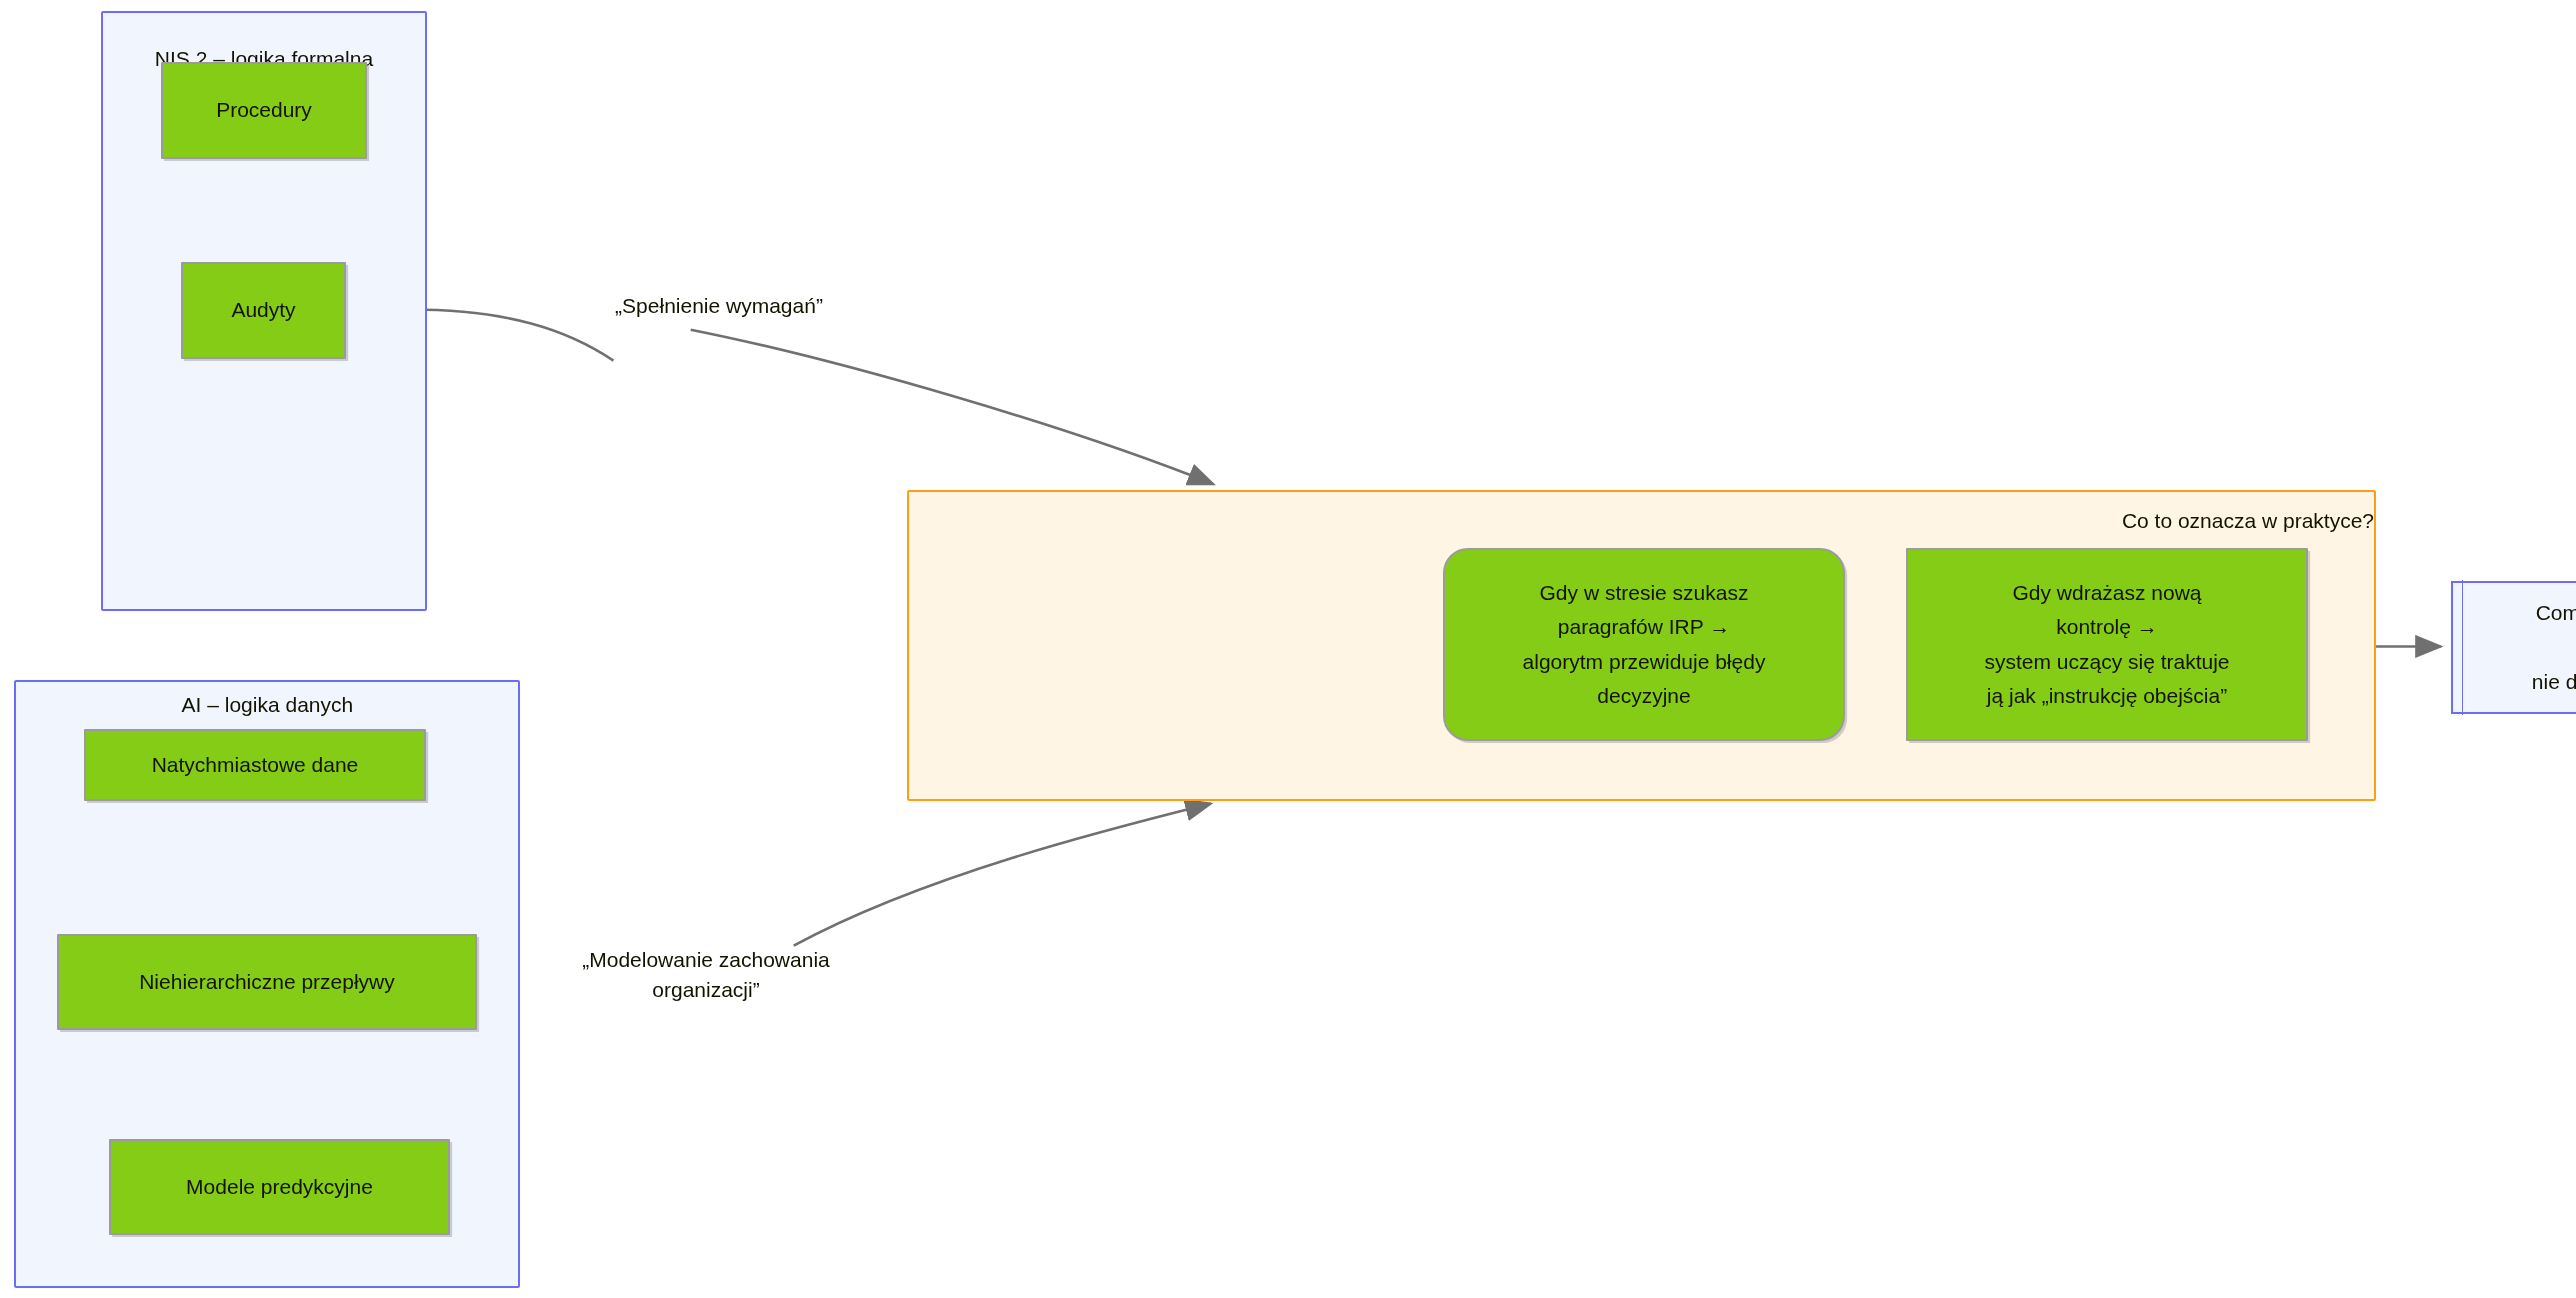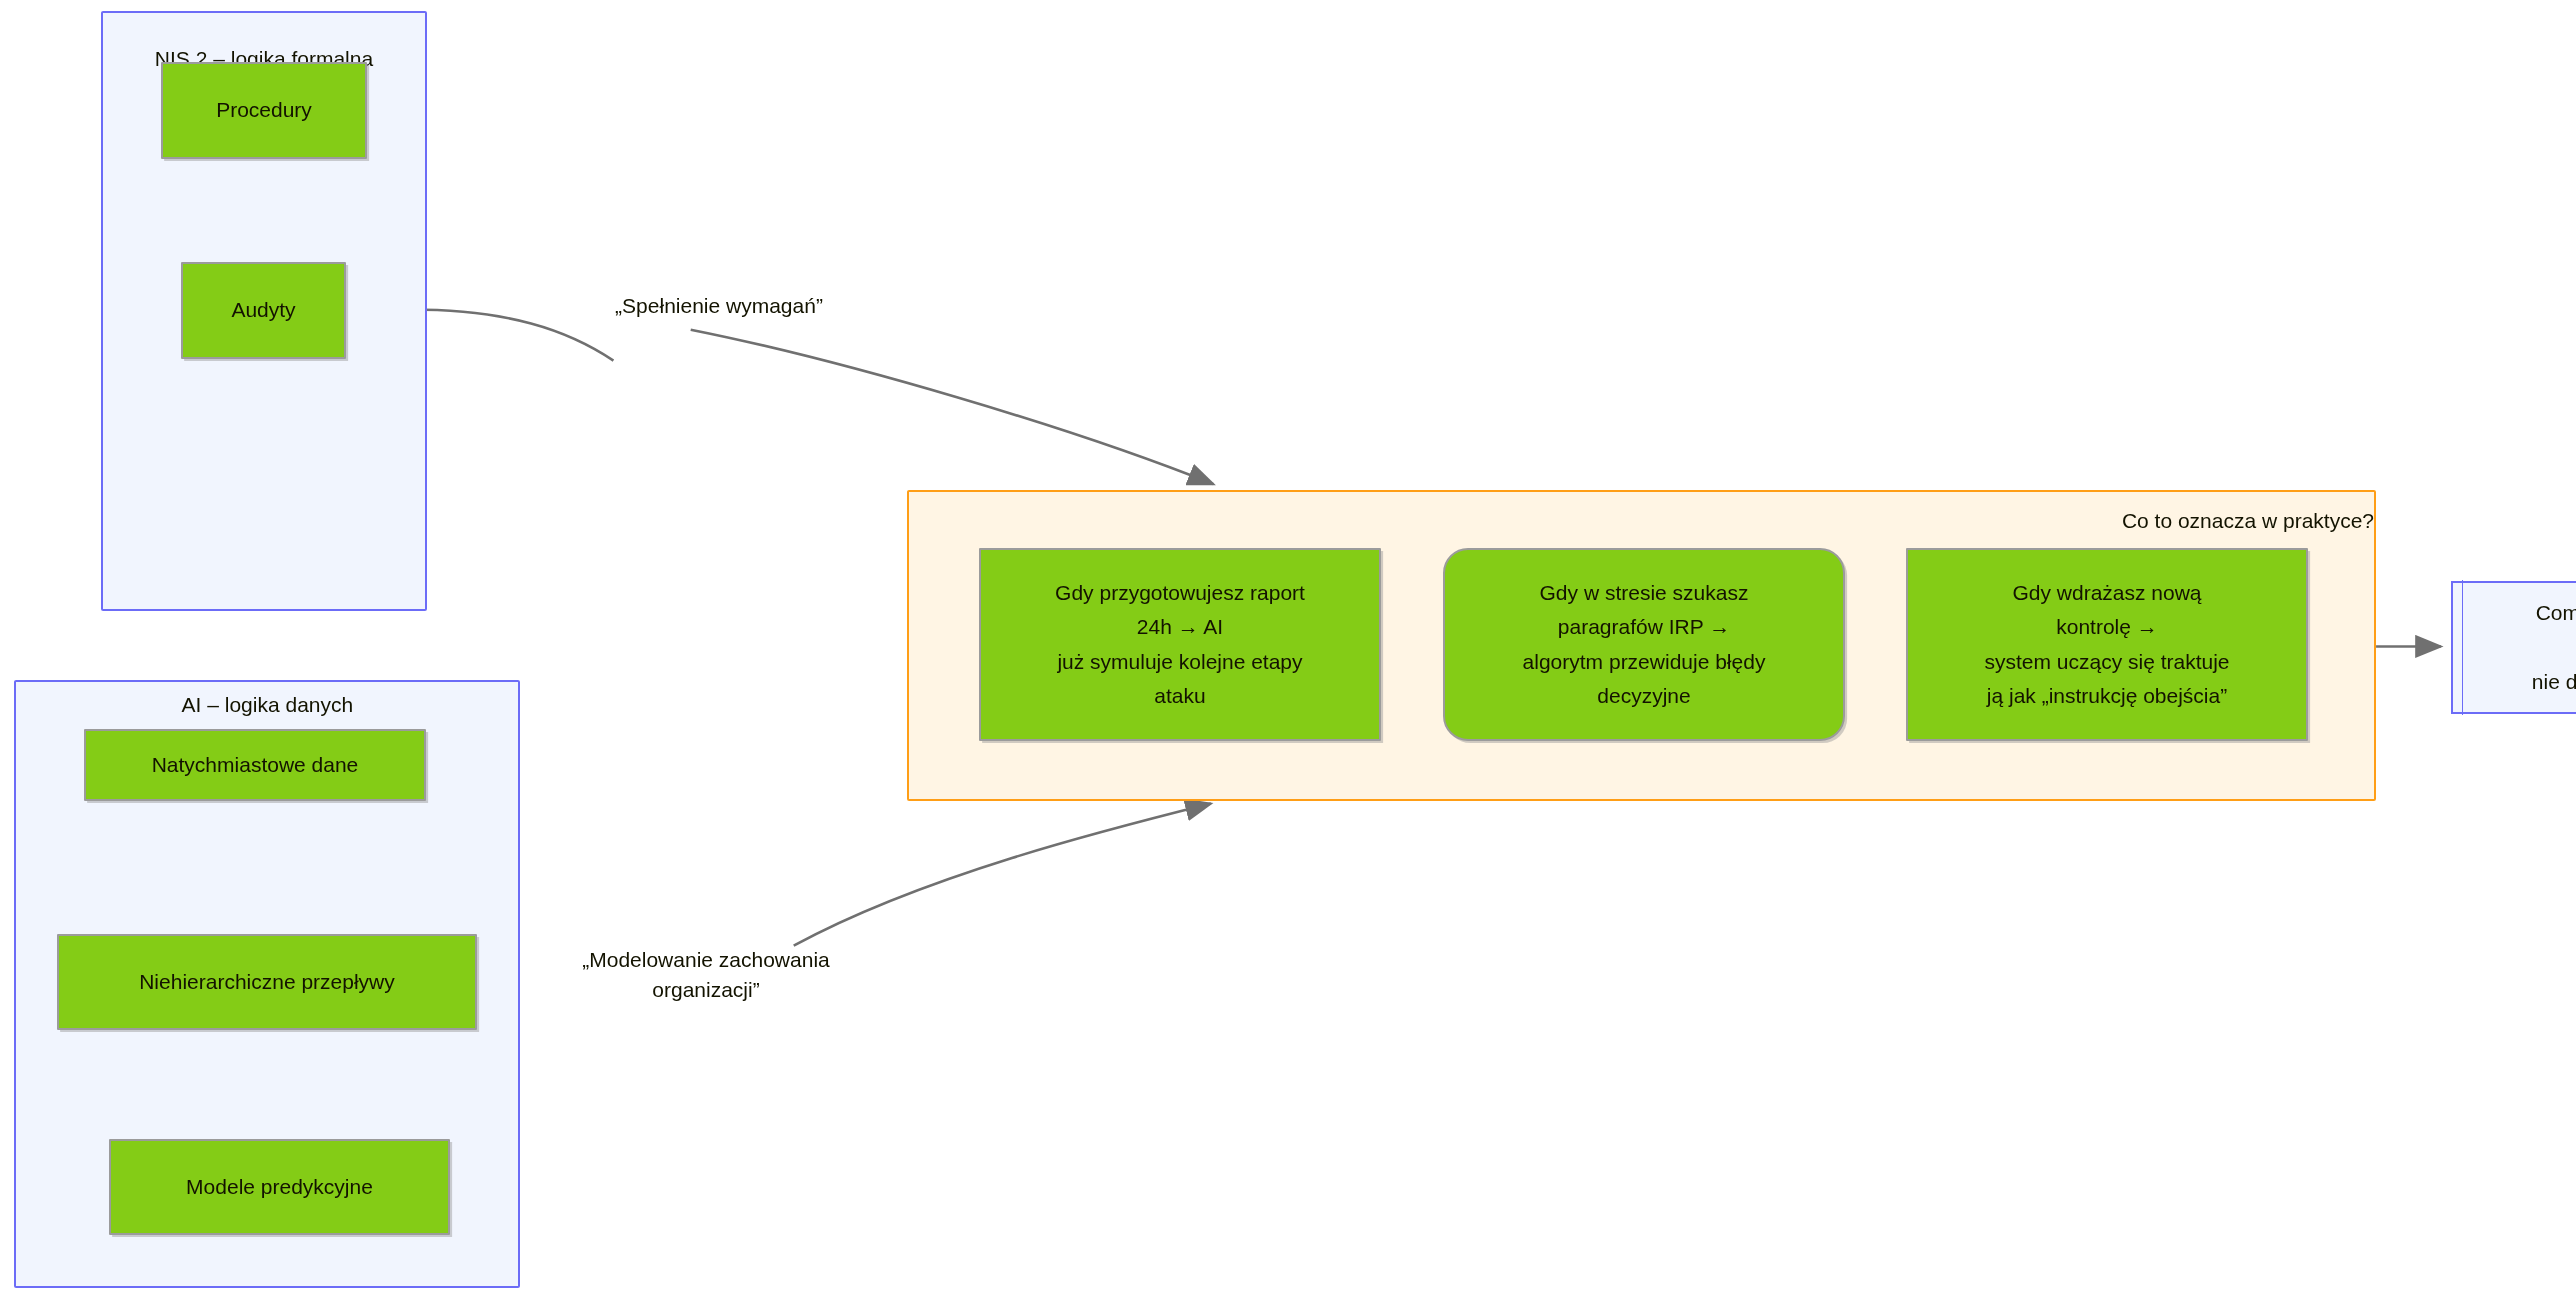--- a/index.html
+++ b/index.html
@@ -193,28 +193,20 @@
 
   <div class="edge-label" style="left:554px; top:945px; width:304px;">
     <div>„Modelowanie zachowania</div>
     <div>organizacji”</div>
   </div>
 
   <div class="practice" style="left:907px; top:490px; width:1469px; height:311px;">
     <div class="practice-title" style="top:16.5px;text-align:right;">Co to oznacza w praktyce?</div>
   </div>
 
-  <div class="node" style="left:979px; top:548px; width:402px; height:193px;">
-    <div class="lines" style="line-height:1.62;">
-      <div>Gdy przygotowujesz raport</div>
-      <div>24h → AI</div>
-      <div>już symuluje kolejne etapy</div>
-      <div>ataku</div>
-    </div>
-  </div>
 
   <div class="node" style="left:1443px; top:548px; width:402px; height:193px;border-radius:25px;">
     <div class="lines" style="line-height:1.62;">
       <div>Gdy w stresie szukasz</div>
       <div>paragrafów IRP →</div>
       <div>algorytm przewiduje błędy</div>
       <div>decyzyjne</div>
     </div>
   </div>
 

